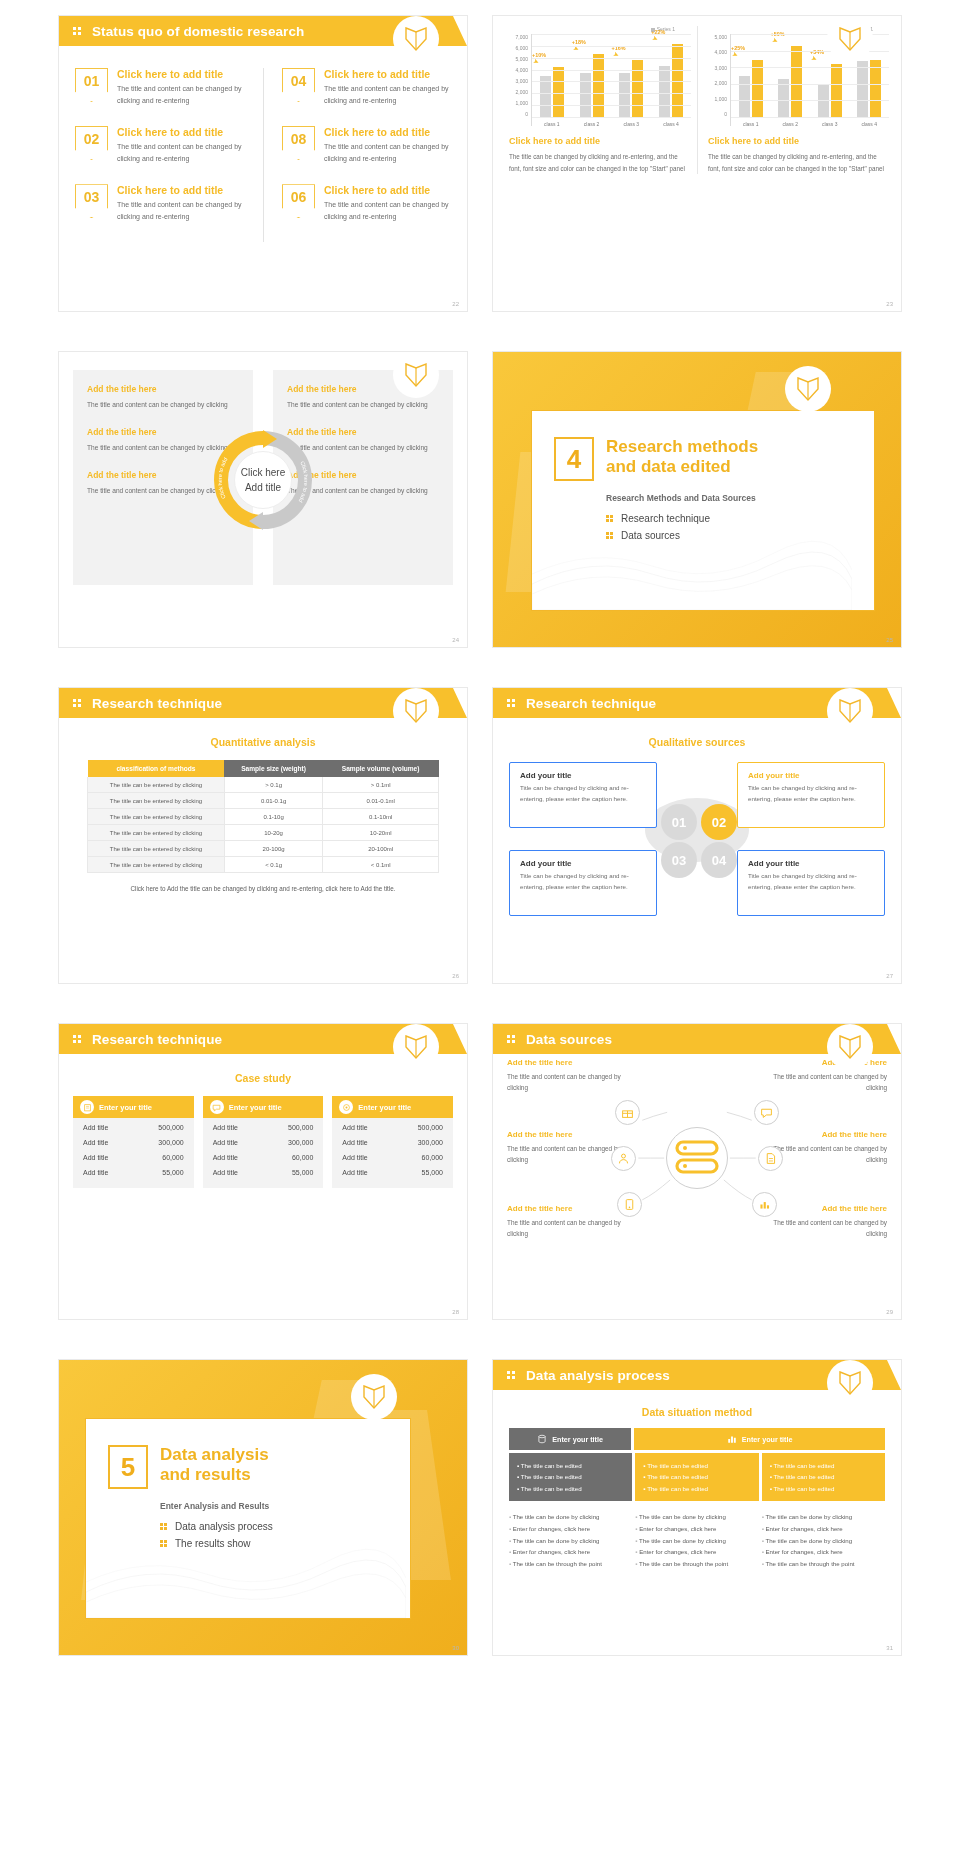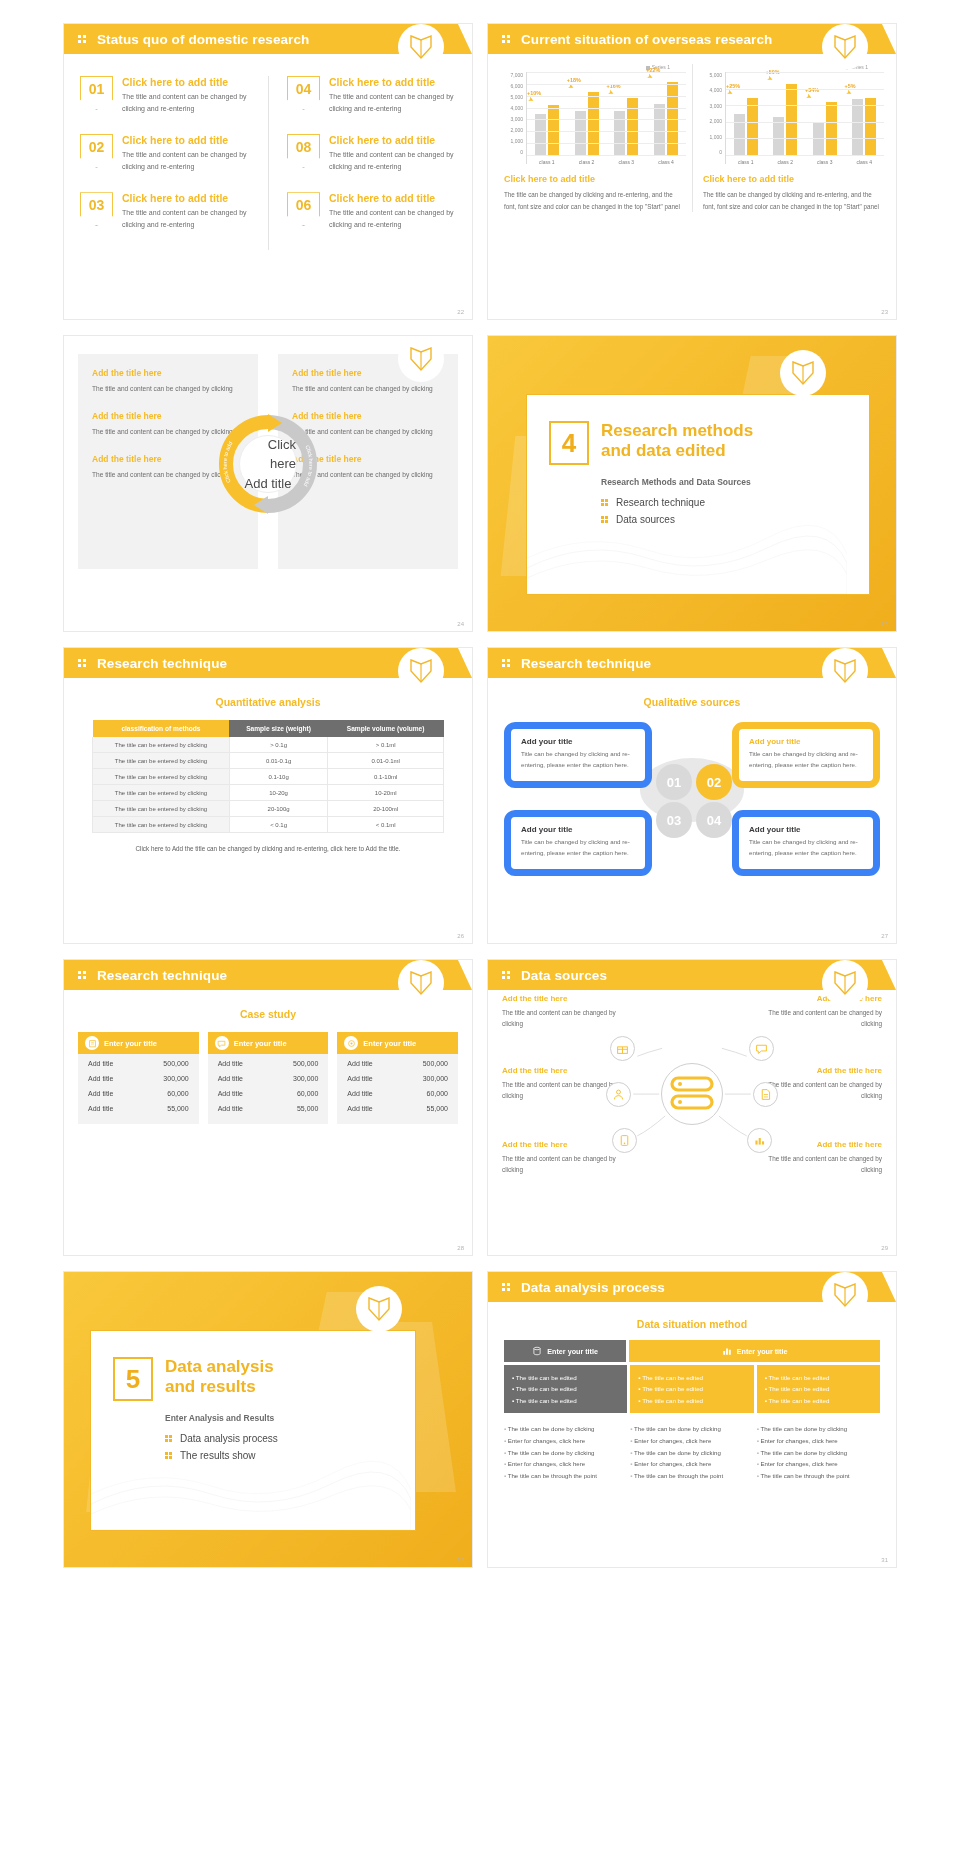--- a/index.html
+++ b/index.html
@@ -8,23 +8,24 @@
     background: #ffffff;
     font-family: "Liberation Sans", sans-serif;
     color: #3b3b3b;
   }
   .grid {
     display: grid;
     grid-template-columns: 410px 410px;
     grid-template-rows: repeat(5, 312px);
     column-gap: 14px;
     row-gap: 0px;
-    padding: 16px 6px;
+    padding: 8px 6px;
     justify-content: center;
     align-content: start;
+    gap: 24px;
   }
   .slide {
     position: relative;
     width: 410px; height: 297px;
     background: #fff;
     border: 1px solid #e9e9e9;
     overflow: hidden;
     margin-top: 7px;
   }
   
@@ -102,21 +103,21 @@
   .s24{display:flex;padding:18px 14px 0 14px;gap:0;position:relative;}
   .panel{width:180px;background:#f2f2f2;padding:14px 14px;min-height:215px;}
   .panel.r{margin-left:auto;}
   .panel h4{font-size:8.5px;color:#f5bb27;font-weight:bold;margin-bottom:5px;}
   .panel p{font-size:6.6px;color:#6d6d6d;line-height:1.85;margin-bottom:16px;}
   .circ{position:absolute;left:50%;top:128px;transform:translate(-50%,-50%);
         width:104px;height:104px;}
   .circ .mid{position:absolute;left:50%;top:50%;transform:translate(-50%,-50%);
         width:58px;height:58px;border-radius:50%;background:#fff;border:1px solid #eee;
         display:flex;flex-direction:column;align-items:center;justify-content:center;}
-  .circ .mid span{font-size:13px;color:#4a4a4a;line-height:1.5;text-align:right;}
+  .circ .mid span{font-size:10px;color:#4a4a4a;line-height:1.5;text-align:right;}
   
   .sec{position:relative;height:297px;background:linear-gradient(135deg,#f9c83b,#f0ae1c);overflow:hidden;}
   .sec .hx{position:absolute;opacity:.16;background:#fff;}
   .card{position:absolute;left:38px;top:58px;right:26px;bottom:38px;background:#fff;
         border:1.5px solid #f3b72a;padding:26px 22px;overflow:hidden;}
   .card .wave{position:absolute;left:0;right:0;bottom:0;height:86px;opacity:.5;}
   .sechead{display:flex;align-items:flex-start;gap:12px;}
   .numbox{width:40px;height:44px;border:2px solid #f3b72a;display:flex;align-items:center;
           justify-content:center;font-size:26px;color:#f0ae1c;font-weight:bold;flex:none;}
   .sectitle{font-size:17px;color:#f1b422;font-weight:bold;line-height:1.2;}
@@ -133,21 +134,21 @@
   table.tb{width:352px;margin:0 auto;border-collapse:collapse;}
   table.tb th{font-size:6.6px;color:#fff;font-weight:bold;padding:5px 4px;background:#6e6e6e;text-align:center;}
   table.tb th.first{background:#f8c02c;}
   table.tb td{font-size:6px;color:#5d5d5d;padding:4.5px 4px;text-align:center;
               border-bottom:1px solid #e8e8e8;border-right:1px solid #e8e8e8;}
   table.tb td.first{background:#f4f4f4;border-left:1px solid #e8e8e8;}
   table.tb td:last-child{border-right:1px solid #e8e8e8;}
   .tbnote{font-size:6.3px;color:#5d5d5d;text-align:center;margin-top:12px;padding:0 14px;}
   
   .q-wrap{position:relative;padding:0 16px;height:180px;}
-  .qbox{position:absolute;width:148px;height:66px;border:7px solid #3b82f6;border-radius:11px;
+  .qbox{position:absolute;width:148px;height:66px;border:1px solid #3b82f6;border-radius:2px;
         padding:8px 10px;background:#fff;}
   .qbox.y{border-color:#f8c02c;}
   .qbox h5{font-size:8px;font-weight:bold;color:#3b3b3b;margin-bottom:3px;}
   .qbox.y h5{color:#f5bb27;}
   .qbox p{font-size:6.2px;color:#6d6d6d;line-height:1.7;}
   .qnum{position:absolute;width:36px;height:36px;border-radius:50%;display:flex;
         align-items:center;justify-content:center;font-size:13px;font-weight:bold;color:#fff;}
   
   .cases{display:flex;gap:9px;padding:0 14px;}
   .ccard{flex:1;background:#f3f3f3;padding-bottom:10px;}
@@ -272,29 +273,20 @@
               <h3>Click here to add title</h3>
               <p>The title and content can be changed by clicking and re-entering</p>
             </span>
         </div>
       </div>
     </div>
     <div class="pg">22</div>
   </div>
 
   <div class="slide">
-    <div class="bar">
-      <span class="dots">
-          <i></i>
-          <i></i>
-          <i></i>
-          <i></i>
-        </span>
-      <h1>Current situation of overseas research</h1>
-    </div>
     <div class="logo">
       <svg viewBox="0 0 26 28">
           <path d="M3 3 L13 7 L23 3 L23 14 L13 25 L3 14 Z" fill="none" stroke="#f3b72a" stroke-width="1.4"></path>
           <path d="M13 7 L13 25" stroke="#f3b72a" stroke-width="1.2" fill="none"></path>
         </svg>
     </div>
     <div class="s23-body">
       <div class="chwrap">
         <div class="legend"><i></i><span>Series 1</span></div>
         <div class="chart">

